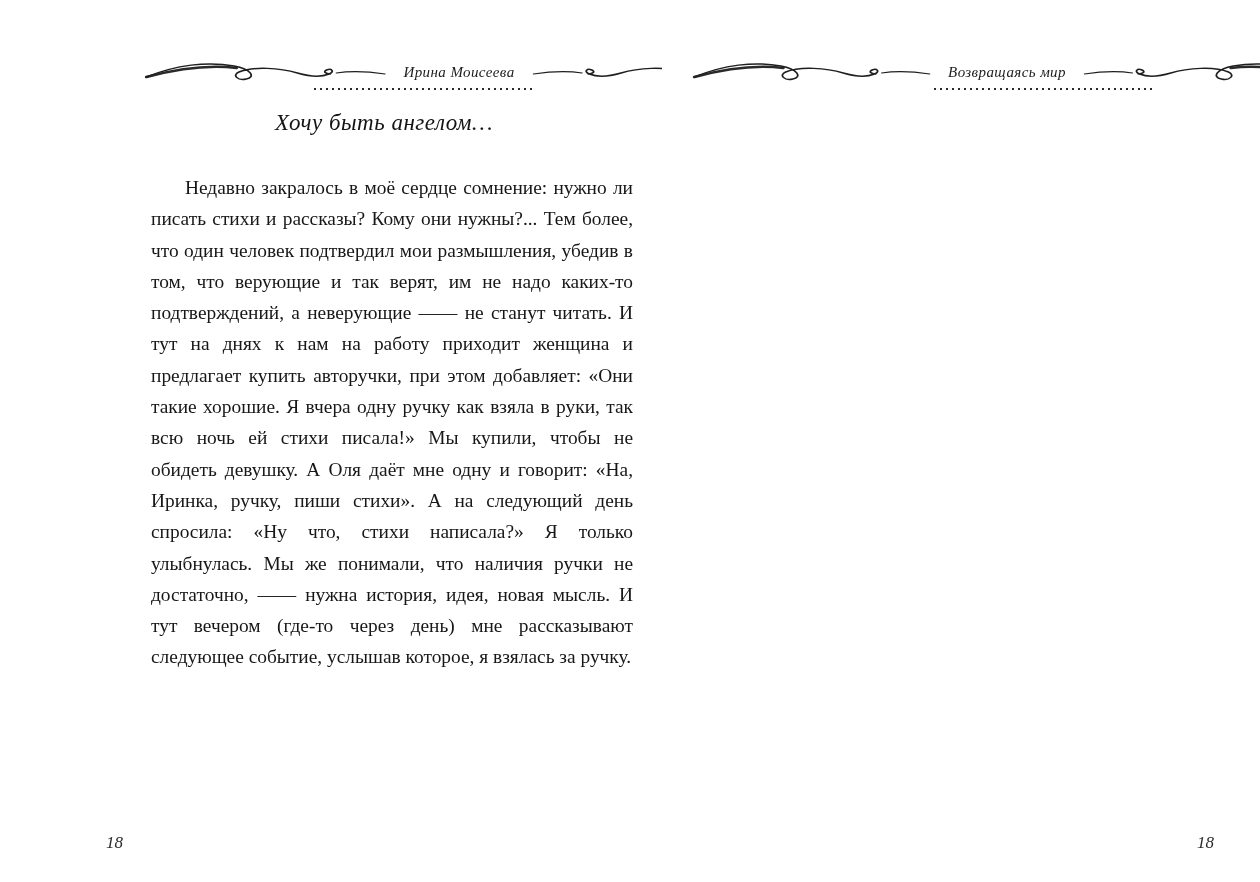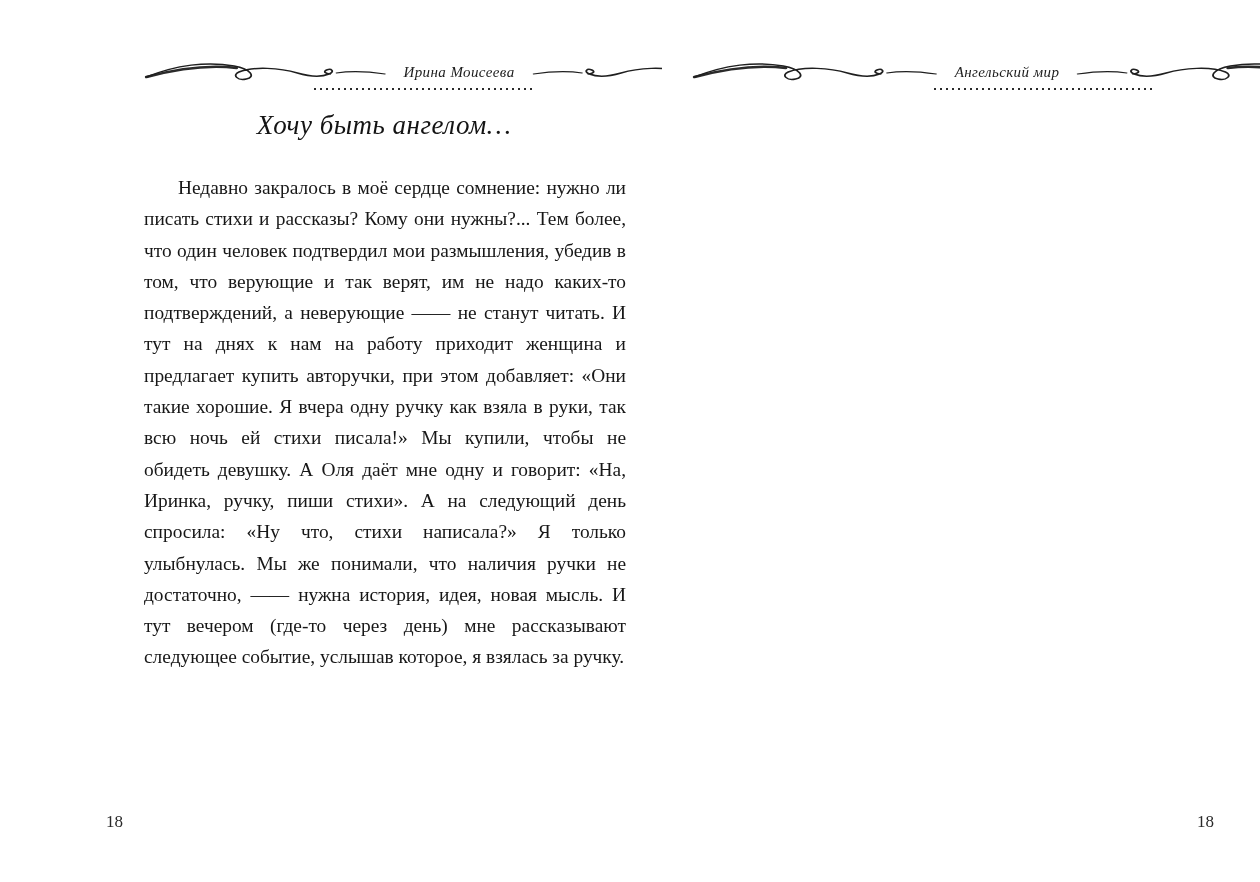--- a/index.html
+++ b/index.html
@@ -88,51 +88,52 @@
 
   
   .chapter-title {
     position: absolute;
     top: 110px;
     left: 112px;
     width: 480px;
     text-align: center;
     font-family: "Liberation Serif", "DejaVu Serif", serif;
     font-style: italic;
-    font-size: 27px;
+    font-size: 23px;
     letter-spacing: 0.5px;
     color: #141414;
   }
 
   
   .body-col {
     position: absolute;
     font-family: "Liberation Serif", "DejaVu Serif", serif;
     font-size: 19.4px;
     line-height: 31.3px;
     text-align: justify;
     text-justify: inter-word;
     color: #171717;
     hyphens: manual;
   }
   .page-left .body-col {
     top: 172px;
-    left: 112px;
+    left: 119px;
     width: 482px;
   }
   .body-col p {
     margin: 0;
     text-indent: 34px;
   }
 
   
   .folio {
     position: absolute;
-    bottom: 50px;
-    font-family: "Liberation Serif", "DejaVu Serif", serif;
+    bottom: 29px;
+    font-family: "Liberation Serif", "DejaVu Serif", serif;
+    font-style: italic;
     font-size: 17px;
     color: #2a2a2a;
   }
   .page-left .folio { left: 74px; }
   .page-right .folio { right: 78px; }
 </style>
 </head>
 <body>
 
 <div class="spread">
@@ -179,21 +180,21 @@
       <div class="runhead-row">
         <span class="flourish left">
           <svg viewBox="0 0 200 26" preserveAspectRatio="none">
             <g fill="none" stroke="#1f1f1f" stroke-linecap="round">
               <path d="M2 18 C 26 6, 52 2, 74 7 C 88 10, 92 18, 84 20 C 77 22, 72 16, 78 13 C 90 7, 112 9, 126 14 C 136 17.5, 146 18, 152 15 C 157 12.5, 154 9, 150 11 C 147 12.5, 149 15, 153 15" stroke-width="1.5"></path>
               <path d="M2 18 C 30 9, 56 6, 76 9" stroke-width="2.6" opacity="0.95"></path>
               <path d="M158 14 C 168 12, 182 12, 198 15" stroke-width="1.2"></path>
             </g>
           </svg>
         </span>
-        <span class="runhead-title">Ангельский мир</span>
+        <span class="runhead-title">Возвращаясь мир</span>
         <span class="flourish right">
           <svg viewBox="0 0 200 26" preserveAspectRatio="none">
             <g fill="none" stroke="#1f1f1f" stroke-linecap="round">
               <path d="M2 18 C 26 6, 52 2, 74 7 C 88 10, 92 18, 84 20 C 77 22, 72 16, 78 13 C 90 7, 112 9, 126 14 C 136 17.5, 146 18, 152 15 C 157 12.5, 154 9, 150 11 C 147 12.5, 149 15, 153 15" stroke-width="1.5"></path>
               <path d="M2 18 C 30 9, 56 6, 76 9" stroke-width="2.6" opacity="0.95"></path>
               <path d="M158 14 C 168 12, 182 12, 198 15" stroke-width="1.2"></path>
             </g>
           </svg>
         </span>
       </div>

